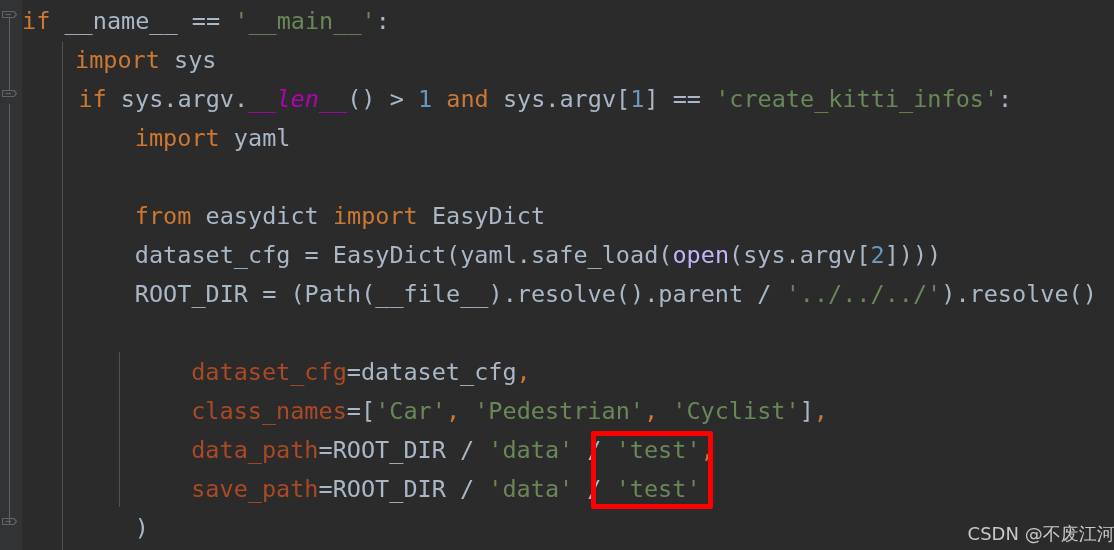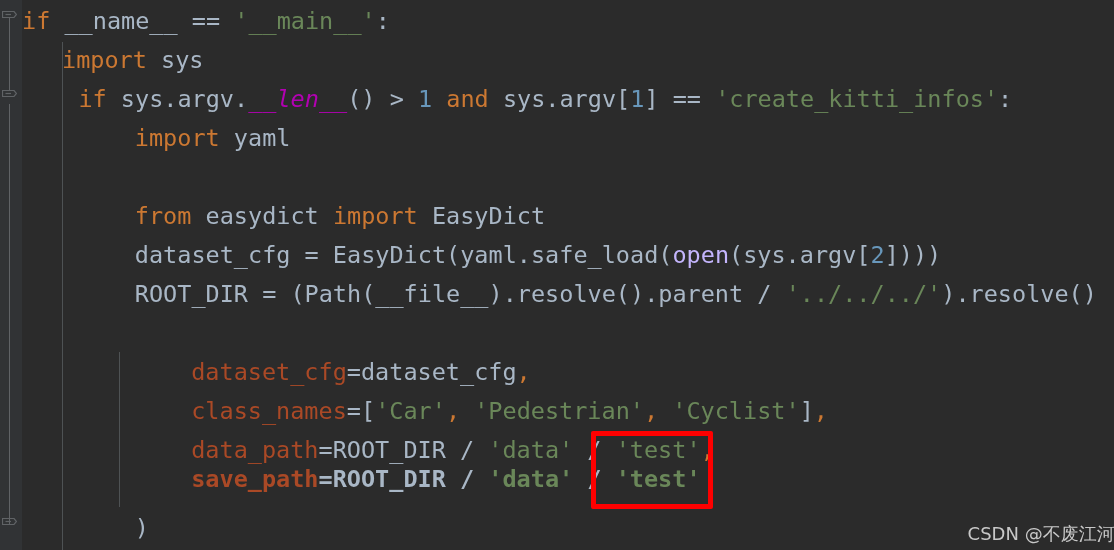--- a/index.html
+++ b/index.html
@@ -130,30 +130,30 @@
         <path d="M3.5 3.5 H9" stroke="#606366" stroke-width="1.2"></path>
       </svg>
     </div>
   </div>
 
   <div id="code">
     <div class="indent-guide" style="left:40px;  top:42px;  height:508px;"></div>
     <div class="indent-guide" style="left:97px;  top:352px; height:155px;"></div>
 
   <div class="line" style="top: 2px; left: 0px;"><span class="kw">if</span><span class="punct"> </span><span class="ident">__name__</span><span class="punct"> == </span><span class="str">'__main__'</span><span class="punct">:</span></div>
-      <div class="line" style="top: 41px; left: 40px;"><span class="kw">import</span><span class="ident"> sys</span></div>
+      <div class="line" style="top: 41px; left: 53px;"><span class="kw">import</span><span class="ident"> sys</span></div>
       <div class="line" style="top: 80px; left: 56.4px;"><span class="kw">if</span><span class="ident"> sys.argv.</span><span class="magic">__len__</span><span class="punct">() &gt; </span><span class="num">1</span><span class="punct"> </span><span class="kw">and</span><span class="ident"> sys.argv[</span><span class="num">1</span><span class="punct">] == </span><span class="str">'create_kitti_infos'</span><span class="punct">:</span></div>
       <div class="line" style="top: 119px; left: 112.8px;"><span class="kw">import</span><span class="ident"> yaml</span></div>
       <div class="line" style="top: 197px; left: 112.8px;"><span class="kw">from</span><span class="ident"> easydict </span><span class="kw">import</span><span class="ident"> EasyDict</span></div>
       <div class="line" style="top: 236px; left: 112.8px;"><span class="ident">dataset_cfg = EasyDict(yaml.safe_load(</span><span class="builtin">open</span><span class="ident">(sys.argv[</span><span class="num">2</span><span class="punct">])))</span></div>
       <div class="line" style="top: 275px; left: 112.8px;"><span class="ident">ROOT_DIR = (Path(__file__).resolve().parent / </span><span class="str">'../../../'</span><span class="ident">).resolve()</span></div>
       <div class="line" style="top: 353px; left: 169.2px;"><span class="kwarg">dataset_cfg</span><span class="ident">=dataset_cfg</span><span class="comma">,</span></div>
       <div class="line" style="top: 392px; left: 169.2px;"><span class="kwarg">class_names</span><span class="ident">=[</span><span class="str">'Car'</span><span class="comma">,</span><span class="punct"> </span><span class="str">'Pedestrian'</span><span class="comma">,</span><span class="punct"> </span><span class="str">'Cyclist'</span><span class="ident">]</span><span class="comma">,</span></div>
       <div class="line" style="top: 431px; left: 169.2px;"><span class="kwarg">data_path</span><span class="ident">=ROOT_DIR / </span><span class="str">'data'</span><span class="ident"> / </span><span class="str">'test'</span><span class="comma">,</span></div>
-      <div class="line" style="top: 460px; left: 169.2px; font-weight: bold;"><span class="kwarg">save_path</span><span class="ident">=ROOT_DIR / </span><span class="str">'data'</span><span class="ident"> / </span><span class="str">'test'</span></div>
+      <div class="line" style="top: 470px; left: 169.2px;"><span class="kwarg">save_path</span><span class="ident">=ROOT_DIR / </span><span class="str">'data'</span><span class="ident"> / </span><span class="str">'test'</span></div>
       <div class="line" style="top: 509px; left: 112.8px;"><span class="punct">)</span></div>
     </div>
 
   <div id="highlight-box" style="left:591px; top:431px; width:122px; height:78px;"></div>
 
   <div id="watermark">CSDN @不废江河954</div>
 
 </div>
 
 </body></html>

